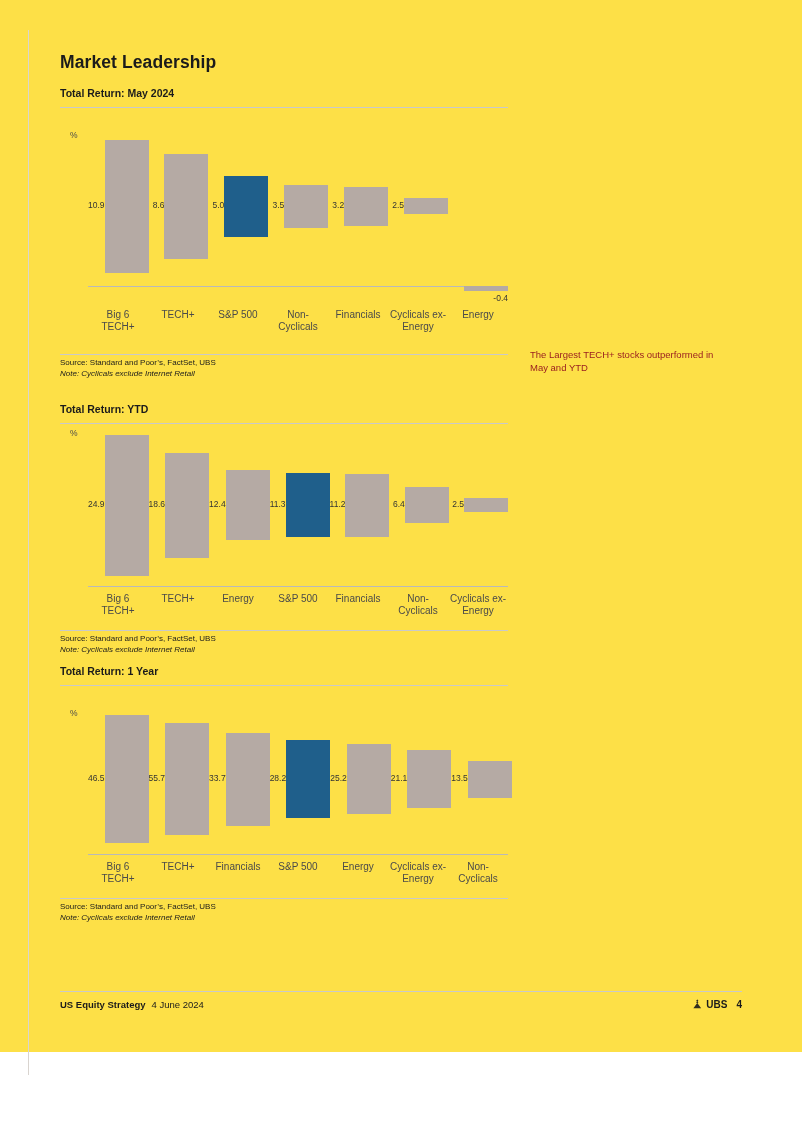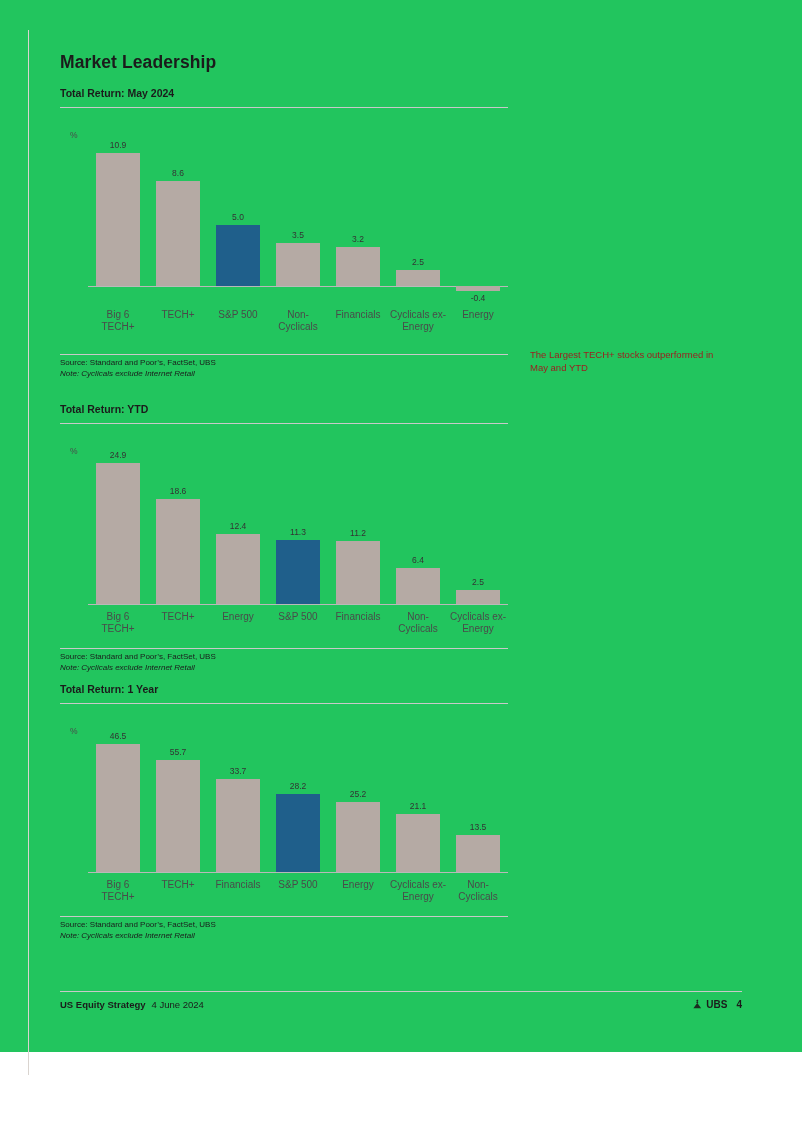--- a/index.html
+++ b/index.html
@@ -13,21 +13,21 @@
     font-family: "Liberation Sans", sans-serif;
     color: #222222;
     position: relative;
     overflow: hidden;
   }
   .page {
     position: absolute;
     left: 0; top: 0;
     width: 802px;
     height: 1052px;
-    background: #22c55e;
+    background: #fde047;
   }
   .left-rule {
     position: absolute;
     left: 28px;
     top: 30px;
     width: 1px;
     height: 1045px;
     background: #d9d4cf;
   }
   .content {
@@ -72,21 +72,21 @@
   .bars {
     position: absolute;
     left: 0; right: 0; bottom: 0;
     height: 100%;
     display: flex;
     align-items: flex-end;
   }
   .bar-slot {
     flex: 1 1 0;
     display: flex;
-    flex-direction: column;
+    flex-direction: row;
     justify-content: flex-end;
     align-items: center;
     height: 100%;
     position: relative;
   }
   .bar-val {
     font-size: 8.5px;
     color: #333333;
     margin-bottom: 3px;
     white-space: nowrap;
@@ -242,21 +242,21 @@
       <div class="src-rule" style="margin-top:22px;">
         <div class="src">Source: Standard and Poor’s, FactSet, UBS</div>
         <div class="note">Note: Cyclicals exclude Internet Retail</div>
       </div>
     </div>
 
     <div class="section" style="margin-top:24px;">
       <div class="section-title">Total Return: YTD</div>
       <div class="chart-wrap">
         <div class="pct-label">%</div>
-        <div class="plot" style="height:162px; margin-top:18px;text-align:center;">
+        <div class="plot" style="height:162px; text-align:center;">
           <div class="bars">
             <div class="bar-slot">
               <div class="bar-val">24.9</div>
               <div class="bar" style="height:141px;"></div>
             </div>
             <div class="bar-slot">
               <div class="bar-val">18.6</div>
               <div class="bar" style="height:105px;"></div>
             </div>
             <div class="bar-slot">

